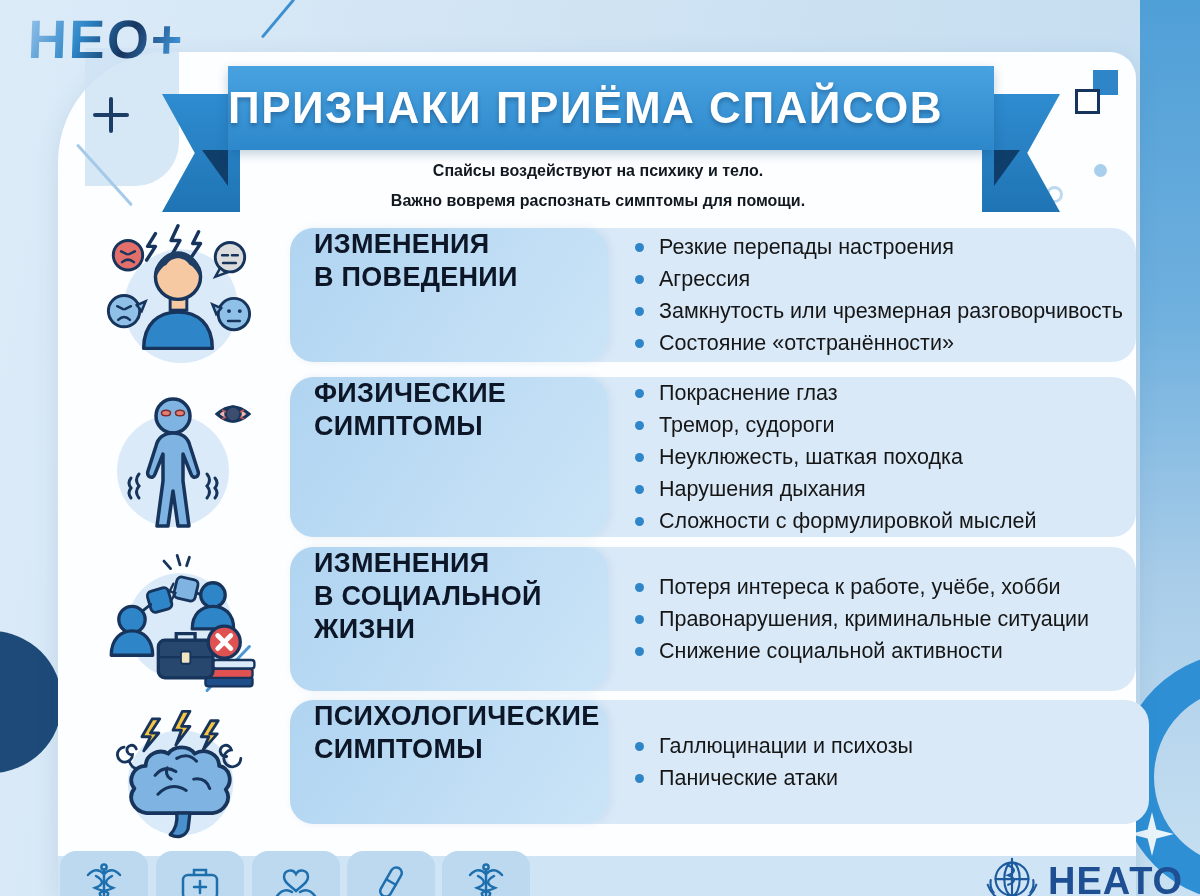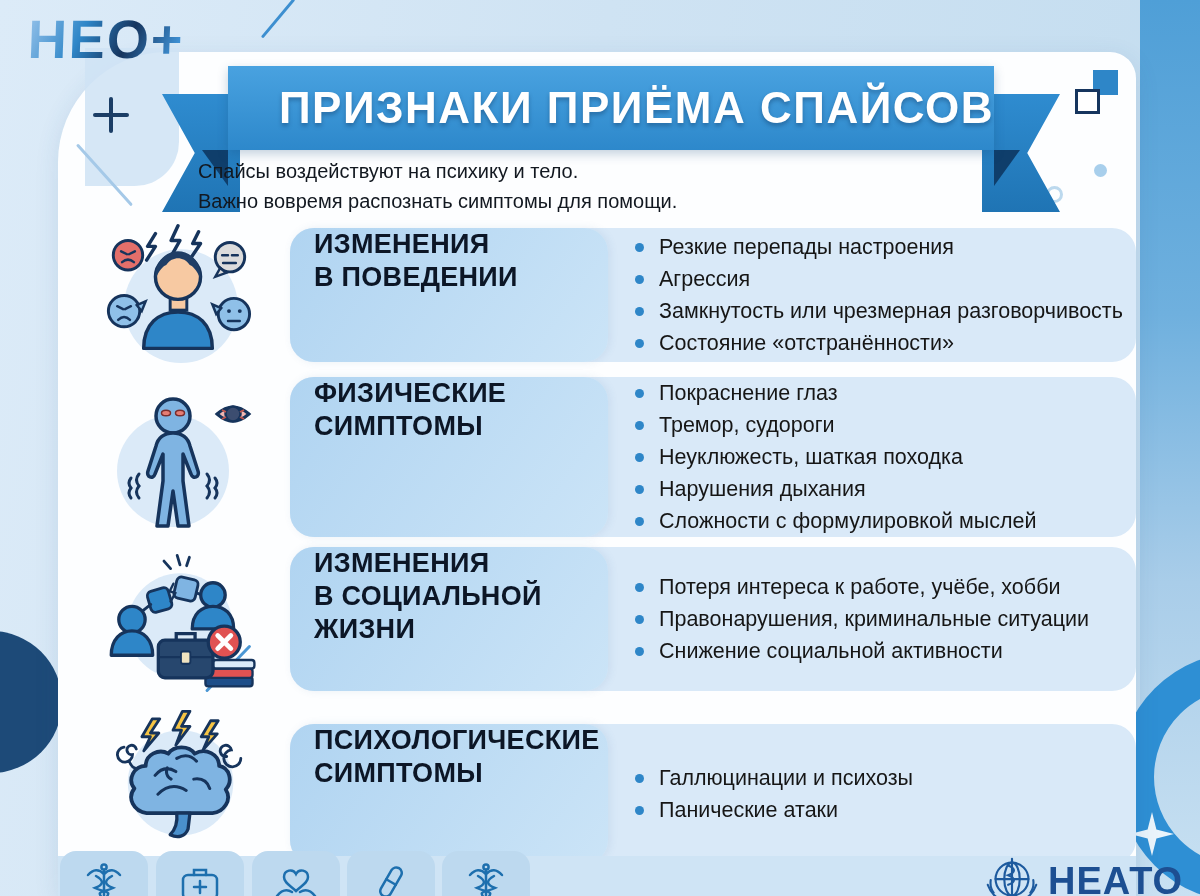--- a/index.html
+++ b/index.html
@@ -38,39 +38,39 @@
   
   .sq-solid{position:absolute;left:1093px;top:70px;width:25px;height:25px;background:#2e86c8;z-index:6;}
   .sq-outline{position:absolute;left:1075px;top:89px;width:25px;height:25px;border:3px solid #16355e;
     background:#fff;z-index:7;box-sizing:border-box;}
   .dot-solid{position:absolute;left:1094px;top:164px;width:13px;height:13px;border-radius:50%;background:#a8cfec;z-index:6;}
   .dot-outline{position:absolute;left:1046px;top:186px;width:17px;height:17px;border-radius:50%;
     border:3px solid #bcd9ee;box-sizing:border-box;z-index:6;}
   
   .ribbon-band{position:absolute;left:228px;top:66px;width:766px;height:84px;z-index:7;
     background:linear-gradient(180deg,#49a2e0 0%,#2d88cb 100%);
-    display:flex;align-items:center;justify-content:flex-end;box-shadow:0 4px 10px rgba(20,70,120,.25);}
+    display:flex;align-items:center;justify-content:flex-start;box-shadow:0 4px 10px rgba(20,70,120,.25);}
   .ribbon-title{color:#fff;font-size:44px;font-weight:800;letter-spacing:1.5px;
     text-shadow:0 3px 4px rgba(10,40,80,.35);white-space:nowrap;}
   .tail{position:absolute;top:94px;width:78px;height:118px;z-index:6;
     background:linear-gradient(180deg,#2f8cd0 0%,#1f74b4 100%);}
   .tail-left{left:162px;clip-path:polygon(0 0,100% 0,100% 100%,0 100%,42% 50%);}
   .tail-right{left:982px;clip-path:polygon(0 0,100% 0,58% 50%,100% 100%,0 100%);}
   .fold{position:absolute;top:150px;width:26px;height:36px;background:#0f3e6b;z-index:7;}
   .fold-left{left:202px;clip-path:polygon(0 0,100% 0,100% 100%);}
   .fold-right{left:994px;clip-path:polygon(0 0,100% 0,0 100%);}
   
-  .intro{position:absolute;left:198px;top:156px;width:800px;text-align:left;z-index:7;
-    color:#121820;font-size:20px;line-height:30px;font-weight:400;}
+  .intro{position:absolute;left:198px;top:156px;width:800px;text-align:center;z-index:7;
+    color:#121820;font-size:16px;line-height:30px;font-weight:700;}
   
   .row{position:absolute;left:290px;width:846px;background:#d9e9f8;border-radius:24px;z-index:6;}
   .row-1{top:228px;height:134px;}
   .row-2{top:377px;height:160px;}
   .row-3{top:547px;height:144px;}
-  .row-4{top:724px;height:140px;}
+  .row-4{top:700px;height:124px;padding-left:13px;}
   .titlebox{position:absolute;left:0;top:0;width:318px;height:100%;border-radius:24px;
     background:linear-gradient(125deg,#b0d4f1 0%,#cbe4f7 100%);
     display:flex;box-shadow:2px 0 8px rgba(60,110,160,.10);}
   .sec-title{padding-left:24px;font-size:27px;line-height:33px;font-weight:800;color:#0c1626;
     letter-spacing:.3px;white-space:pre-line;}
   .bullets{position:absolute;left:345px;right:8px;top:0;height:100%;margin:0;padding:0;list-style:none;
     display:flex;flex-direction:column;justify-content:center;gap:6px;}
   .bullets li{display:flex;align-items:center;font-size:21.5px;line-height:26px;color:#161616;white-space:nowrap;}
   .bullets li::before{content:"";width:9px;height:9px;border-radius:50%;background:#2e86c8;
     margin-right:15px;flex:0 0 auto;}

